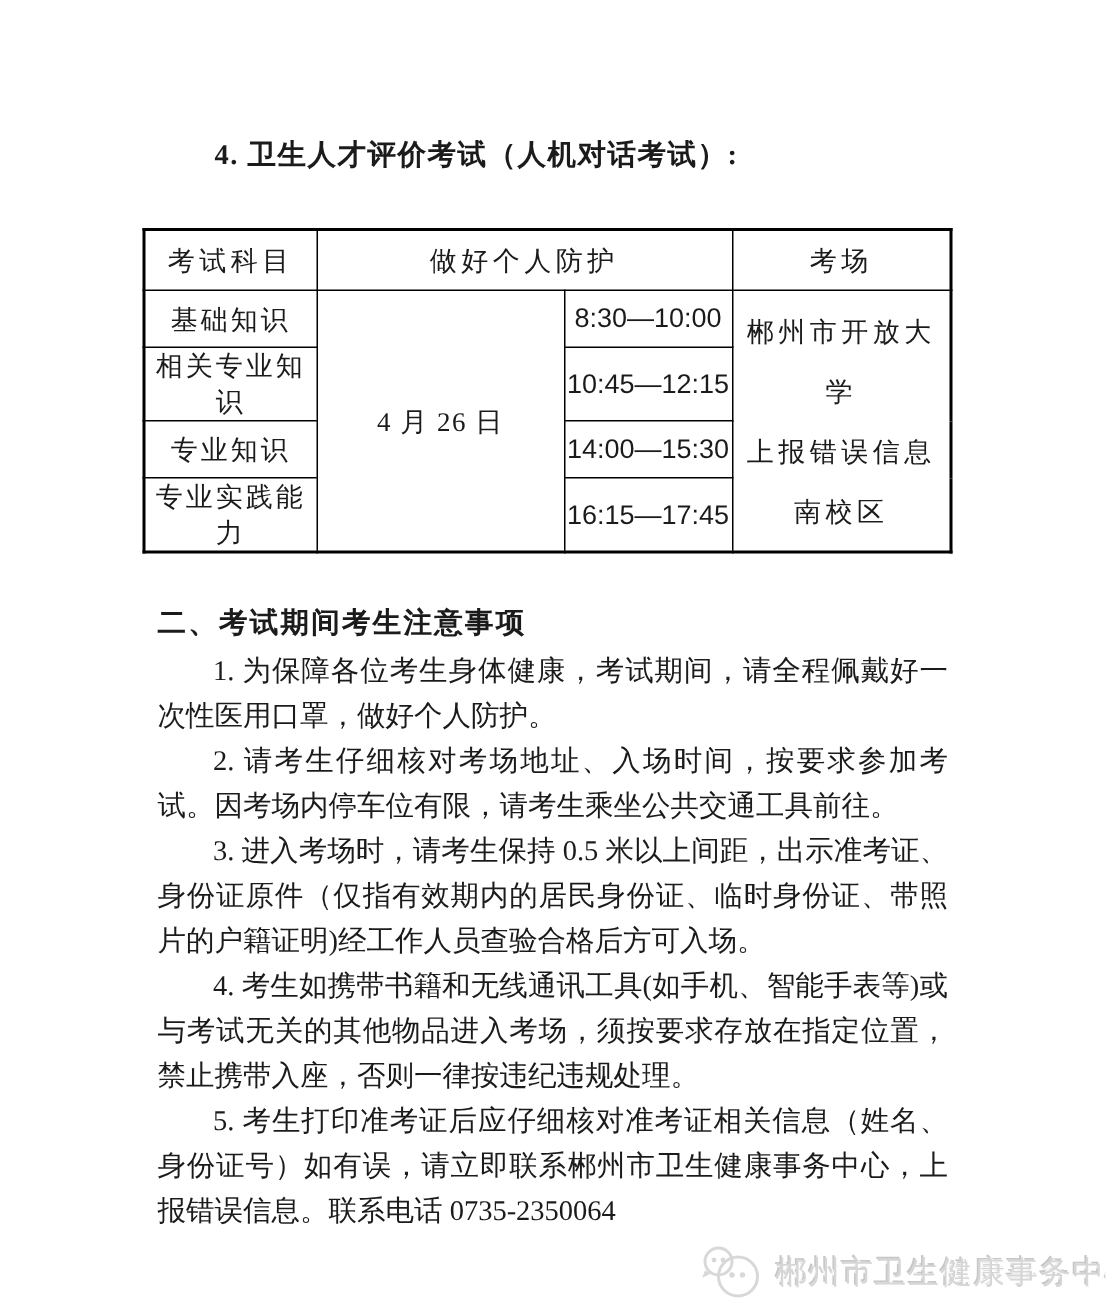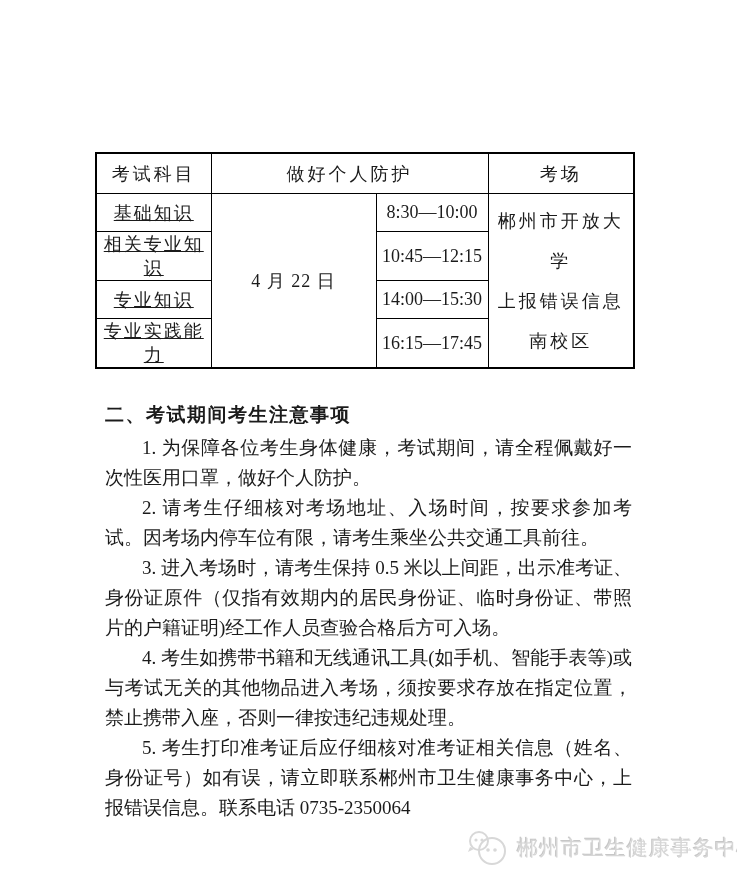--- a/index.html
+++ b/index.html
@@ -48,23 +48,23 @@
     border: 1px solid #000;
     text-align: center;
     vertical-align: middle;
     font-weight: 400;
     font-size: 18px;
     padding: 0;
     overflow: hidden;
   }
   table.exam .hdr-row th { height: 39px; letter-spacing: 3px; }
   table.exam .body-row td { height: 37px; }
-  td.subject-cell { letter-spacing: 2px; text-decoration: underline; }
+  td.subject-cell { letter-spacing: 2px; }
   td.date-cell { letter-spacing: 1px; }
-  td.time-cell { font-family: Liberation Serif, serif; }
+  td.time-cell { font-family: Liberation Sans, sans-serif; }
   td.venue-cell { letter-spacing: 3px; }
   td.venue-cell .venue-line { line-height: 40px; }
 
   
   .notes {
     position: absolute;
     left: 105px;
     top: 433px;
     width: 527px;
     font-size: 19px;
@@ -91,37 +91,38 @@
     text-shadow: 1px 1px 0 #ffffff, 2px 2px 1px #ffffff, -1px -1px 0 #c7c7c7;
     white-space: nowrap;
   }
   .watermark svg { display: block; }
 </style>
 </head>
 <body>
 
 <div class="page">
 
+  <div class="doc-title">4. 卫生人才评价考试（人机对话考试）:</div>
 
   <table class="exam">
     <colgroup>
       <col style="width:115px">
       <col style="width:165px">
       <col style="width:112px">
       <col style="width:146px">
     </colgroup>
     <tbody>
         <tr class="hdr-row">
       <th>考试科目</th>
       <th colspan="2">做好个人防护</th>
       <th>考场</th>
     </tr>
     <tr class="body-row">
       <td class="subject-cell">基础知识</td>
-      <td class="date-cell" rowspan="4">4 月 22 日</td>
+      <td class="date-cell" rowspan="4">4 月 26 日</td>
       <td class="time-cell">8:30—10:00</td>
       <td class="venue-cell" rowspan="4">
         <div class="venue-line">郴州市开放大学</div>
         <div class="venue-line">上报错误信息</div>
         <div class="venue-line">南校区</div>
       </td>
     </tr>
     <tr class="body-row">
       <td class="subject-cell">相关专业知识</td>
       <td class="time-cell">10:45—12:15</td>

